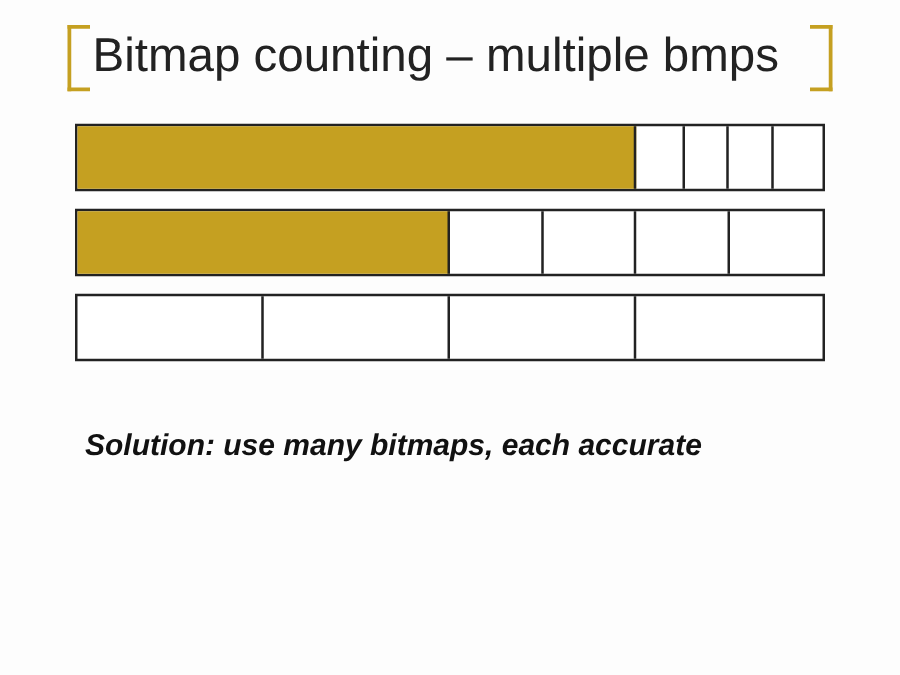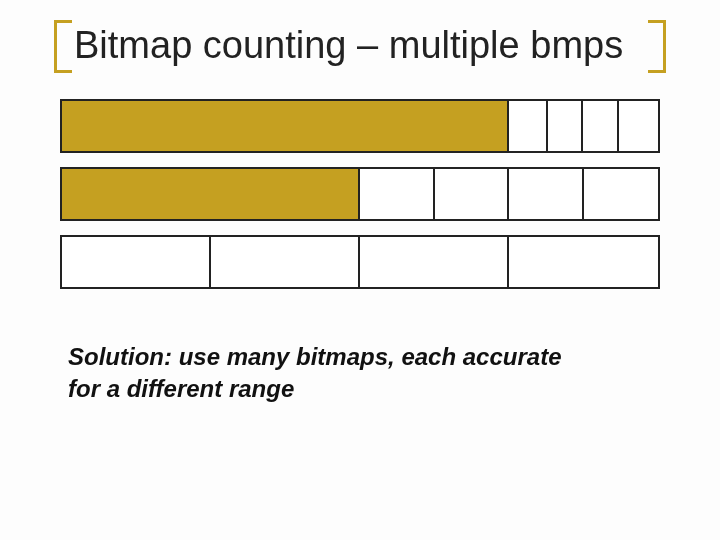--- a/index.html
+++ b/index.html
@@ -89,16 +89,15 @@
       <div class="bar">
         <div class="seg" style="width: 25%;"></div>
         <div class="seg" style="width: 25%;"></div>
         <div class="seg" style="width: 25%;"></div>
         <div class="seg" style="width: 25%;"></div>
       </div>
     </div>
 
   <div class="solution">
     <span>Solution: use many bitmaps, each accurate</span><br>
-    <span>for a different range</span>
   </div>
 
 </div>
 
 </body></html>

